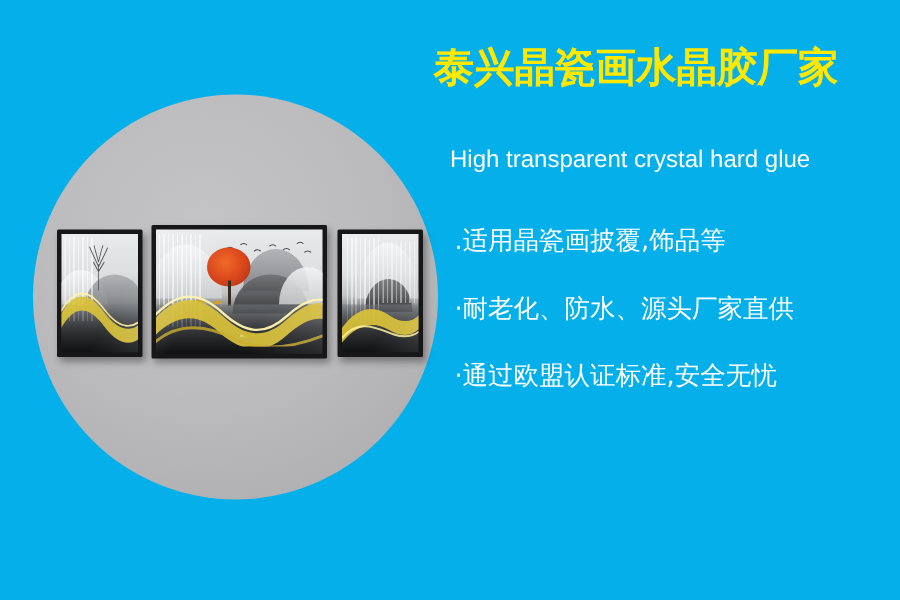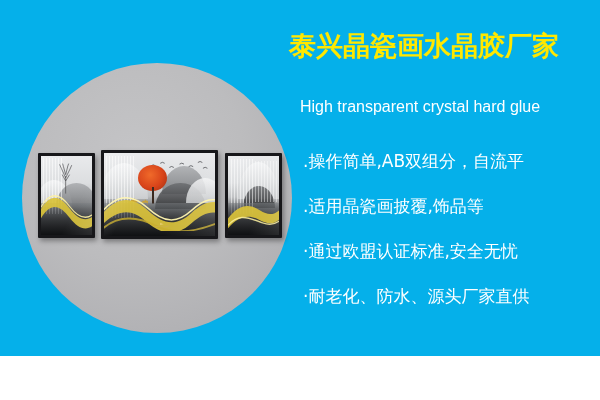--- a/index.html
+++ b/index.html
@@ -9,21 +9,21 @@
   body {
     width: 600px;
     height: 400px;
     overflow: hidden;
     font-family: "Liberation Sans", "DejaVu Sans", sans-serif;
   }
 
   #banner {
     position: relative;
     width: 600px;
-    height: 356px;
+    height: 400px;
     background: #05b0ea;
     overflow: hidden;
   }
 
   
   #product-circle {
     position: absolute;
     left: 22px;
     top: 63px;
     width: 270px;
@@ -298,19 +298,18 @@
       </div>
     </div>
 
   </div>
 
   <div id="headline">泰兴晶瓷画水晶胶厂家</div>
 
   <div id="subhead">High transparent crystal hard glue</div>
 
   <div id="features">
-    <div class="feature">.操作简单,AB双组分，自流平</div>
     <div class="feature">.适用晶瓷画披覆,饰品等</div>
+    <div class="feature">·耐老化、防水、源头厂家直供</div>
     <div class="feature">·通过欧盟认证标准,安全无忧</div>
-    <div class="feature">·耐老化、防水、源头厂家直供</div>
   </div>
 
 </div>
 
 </body></html>

